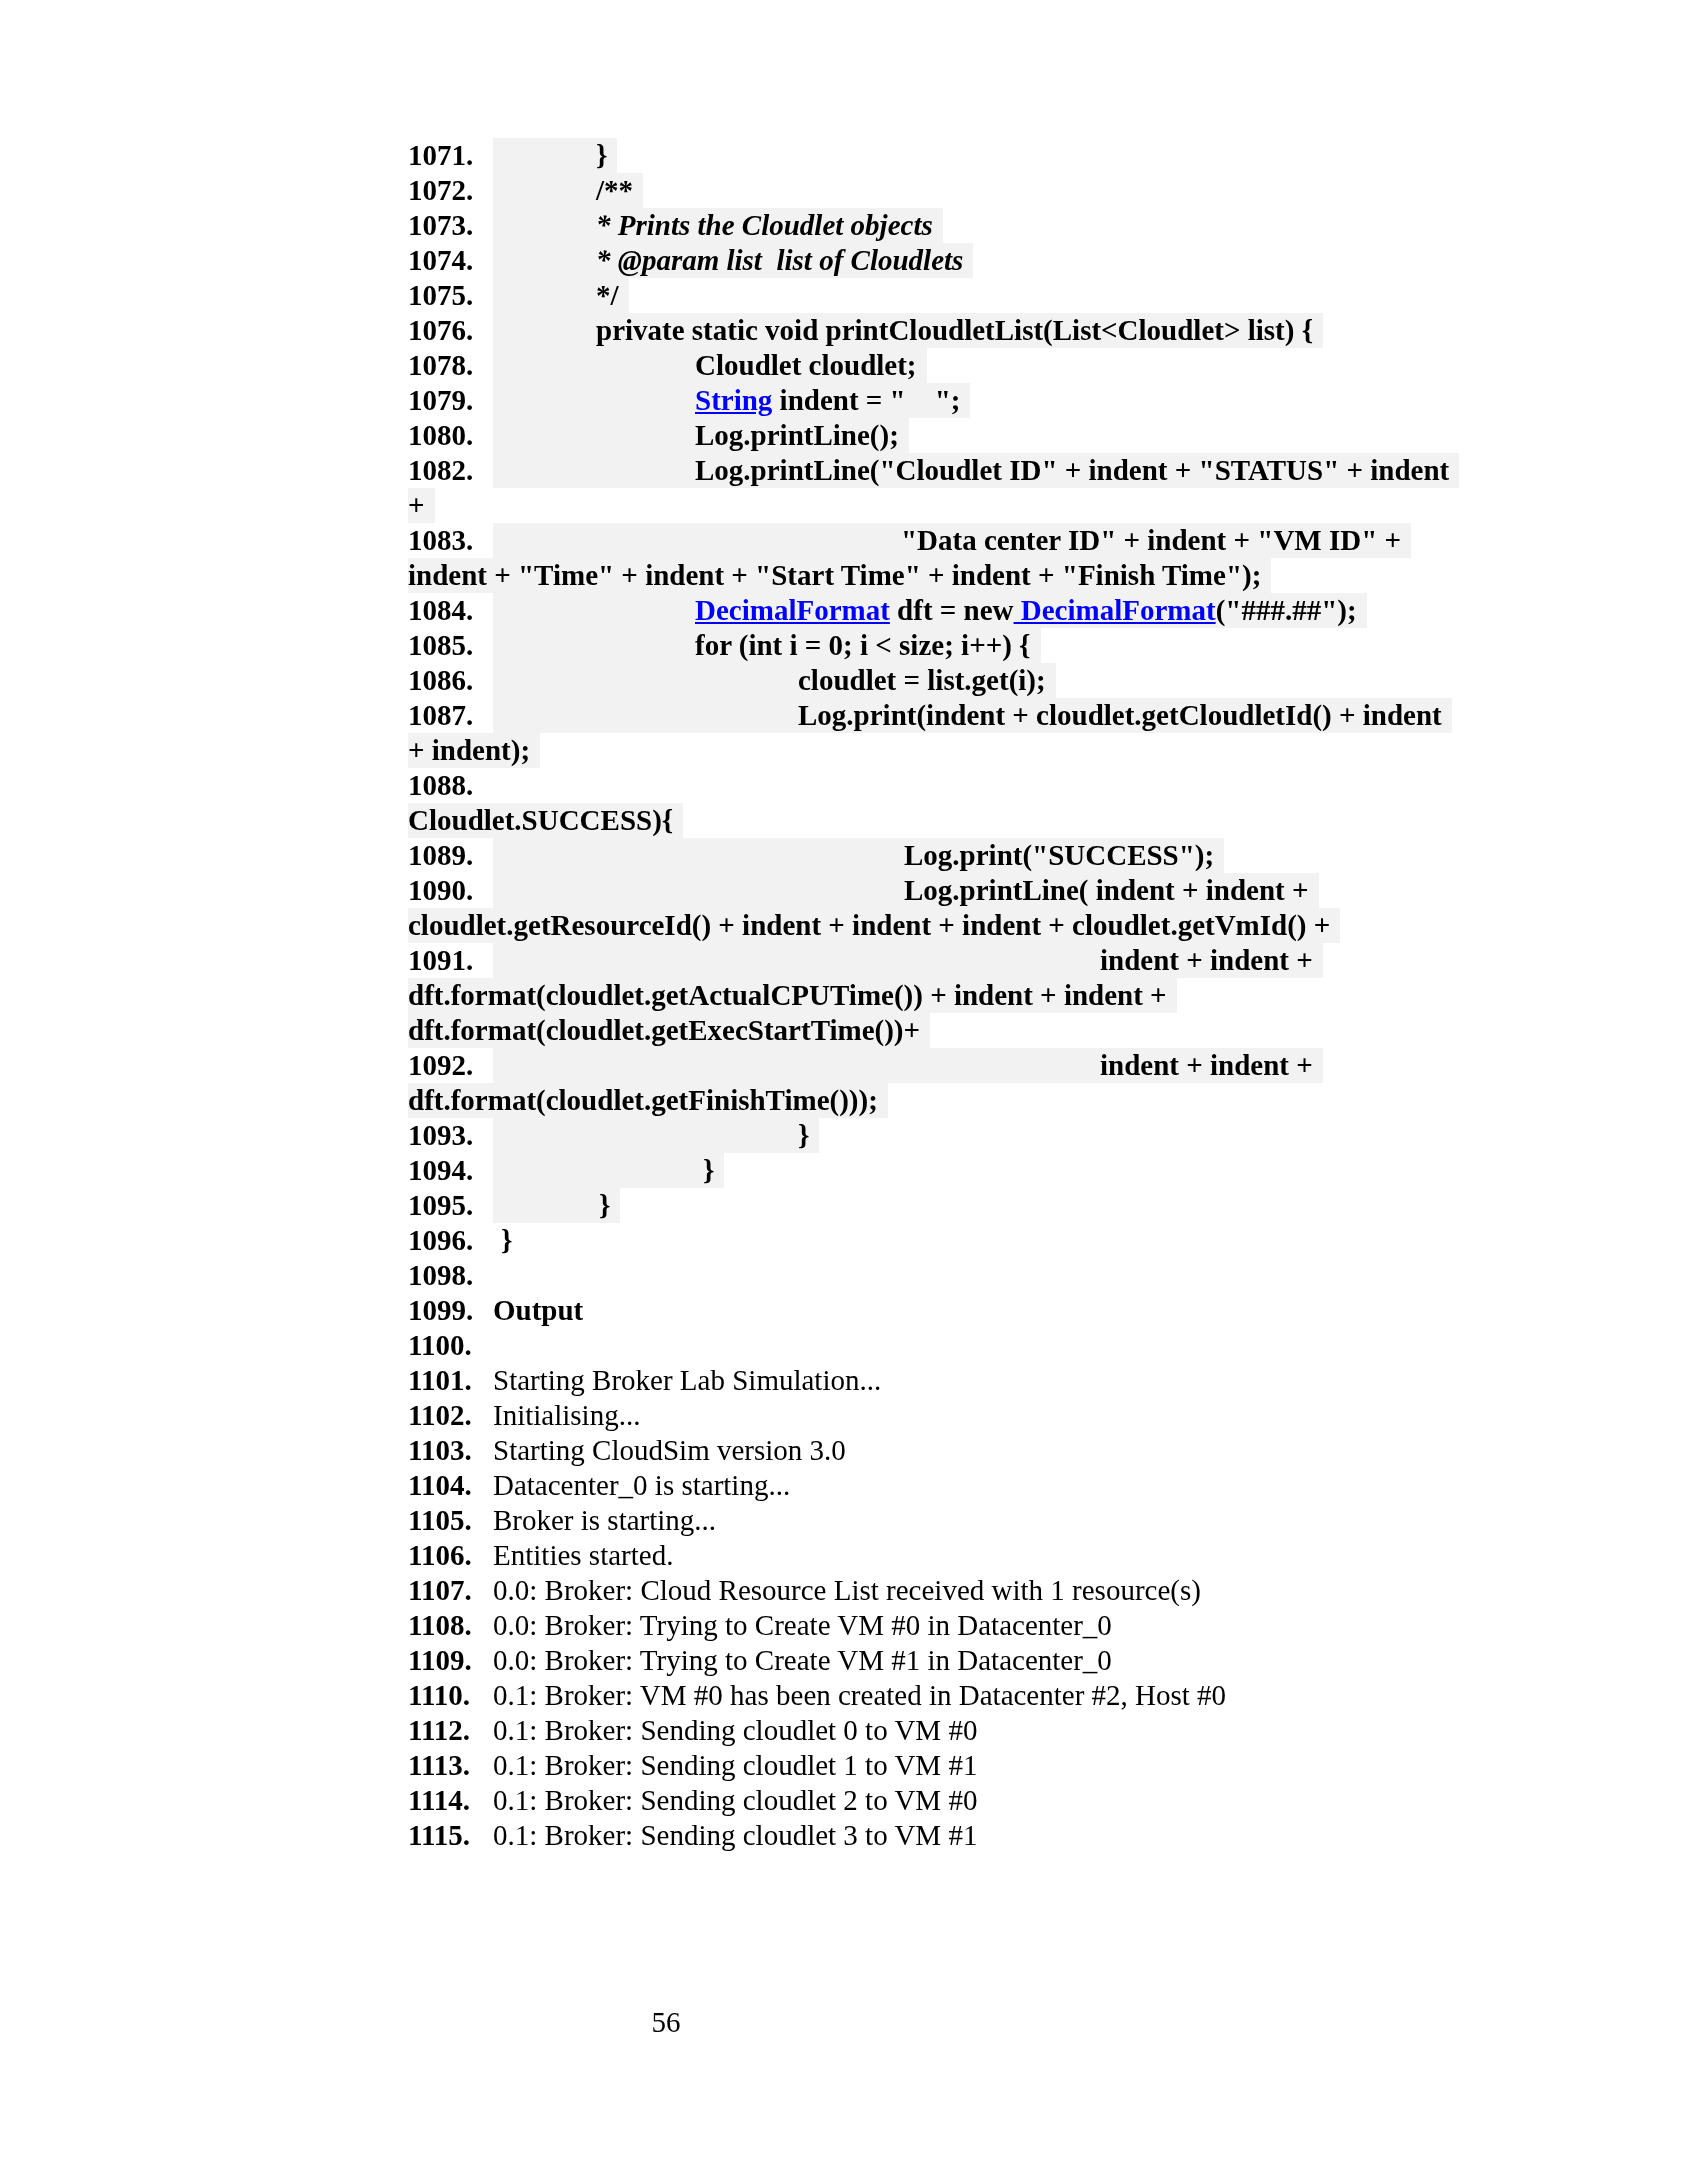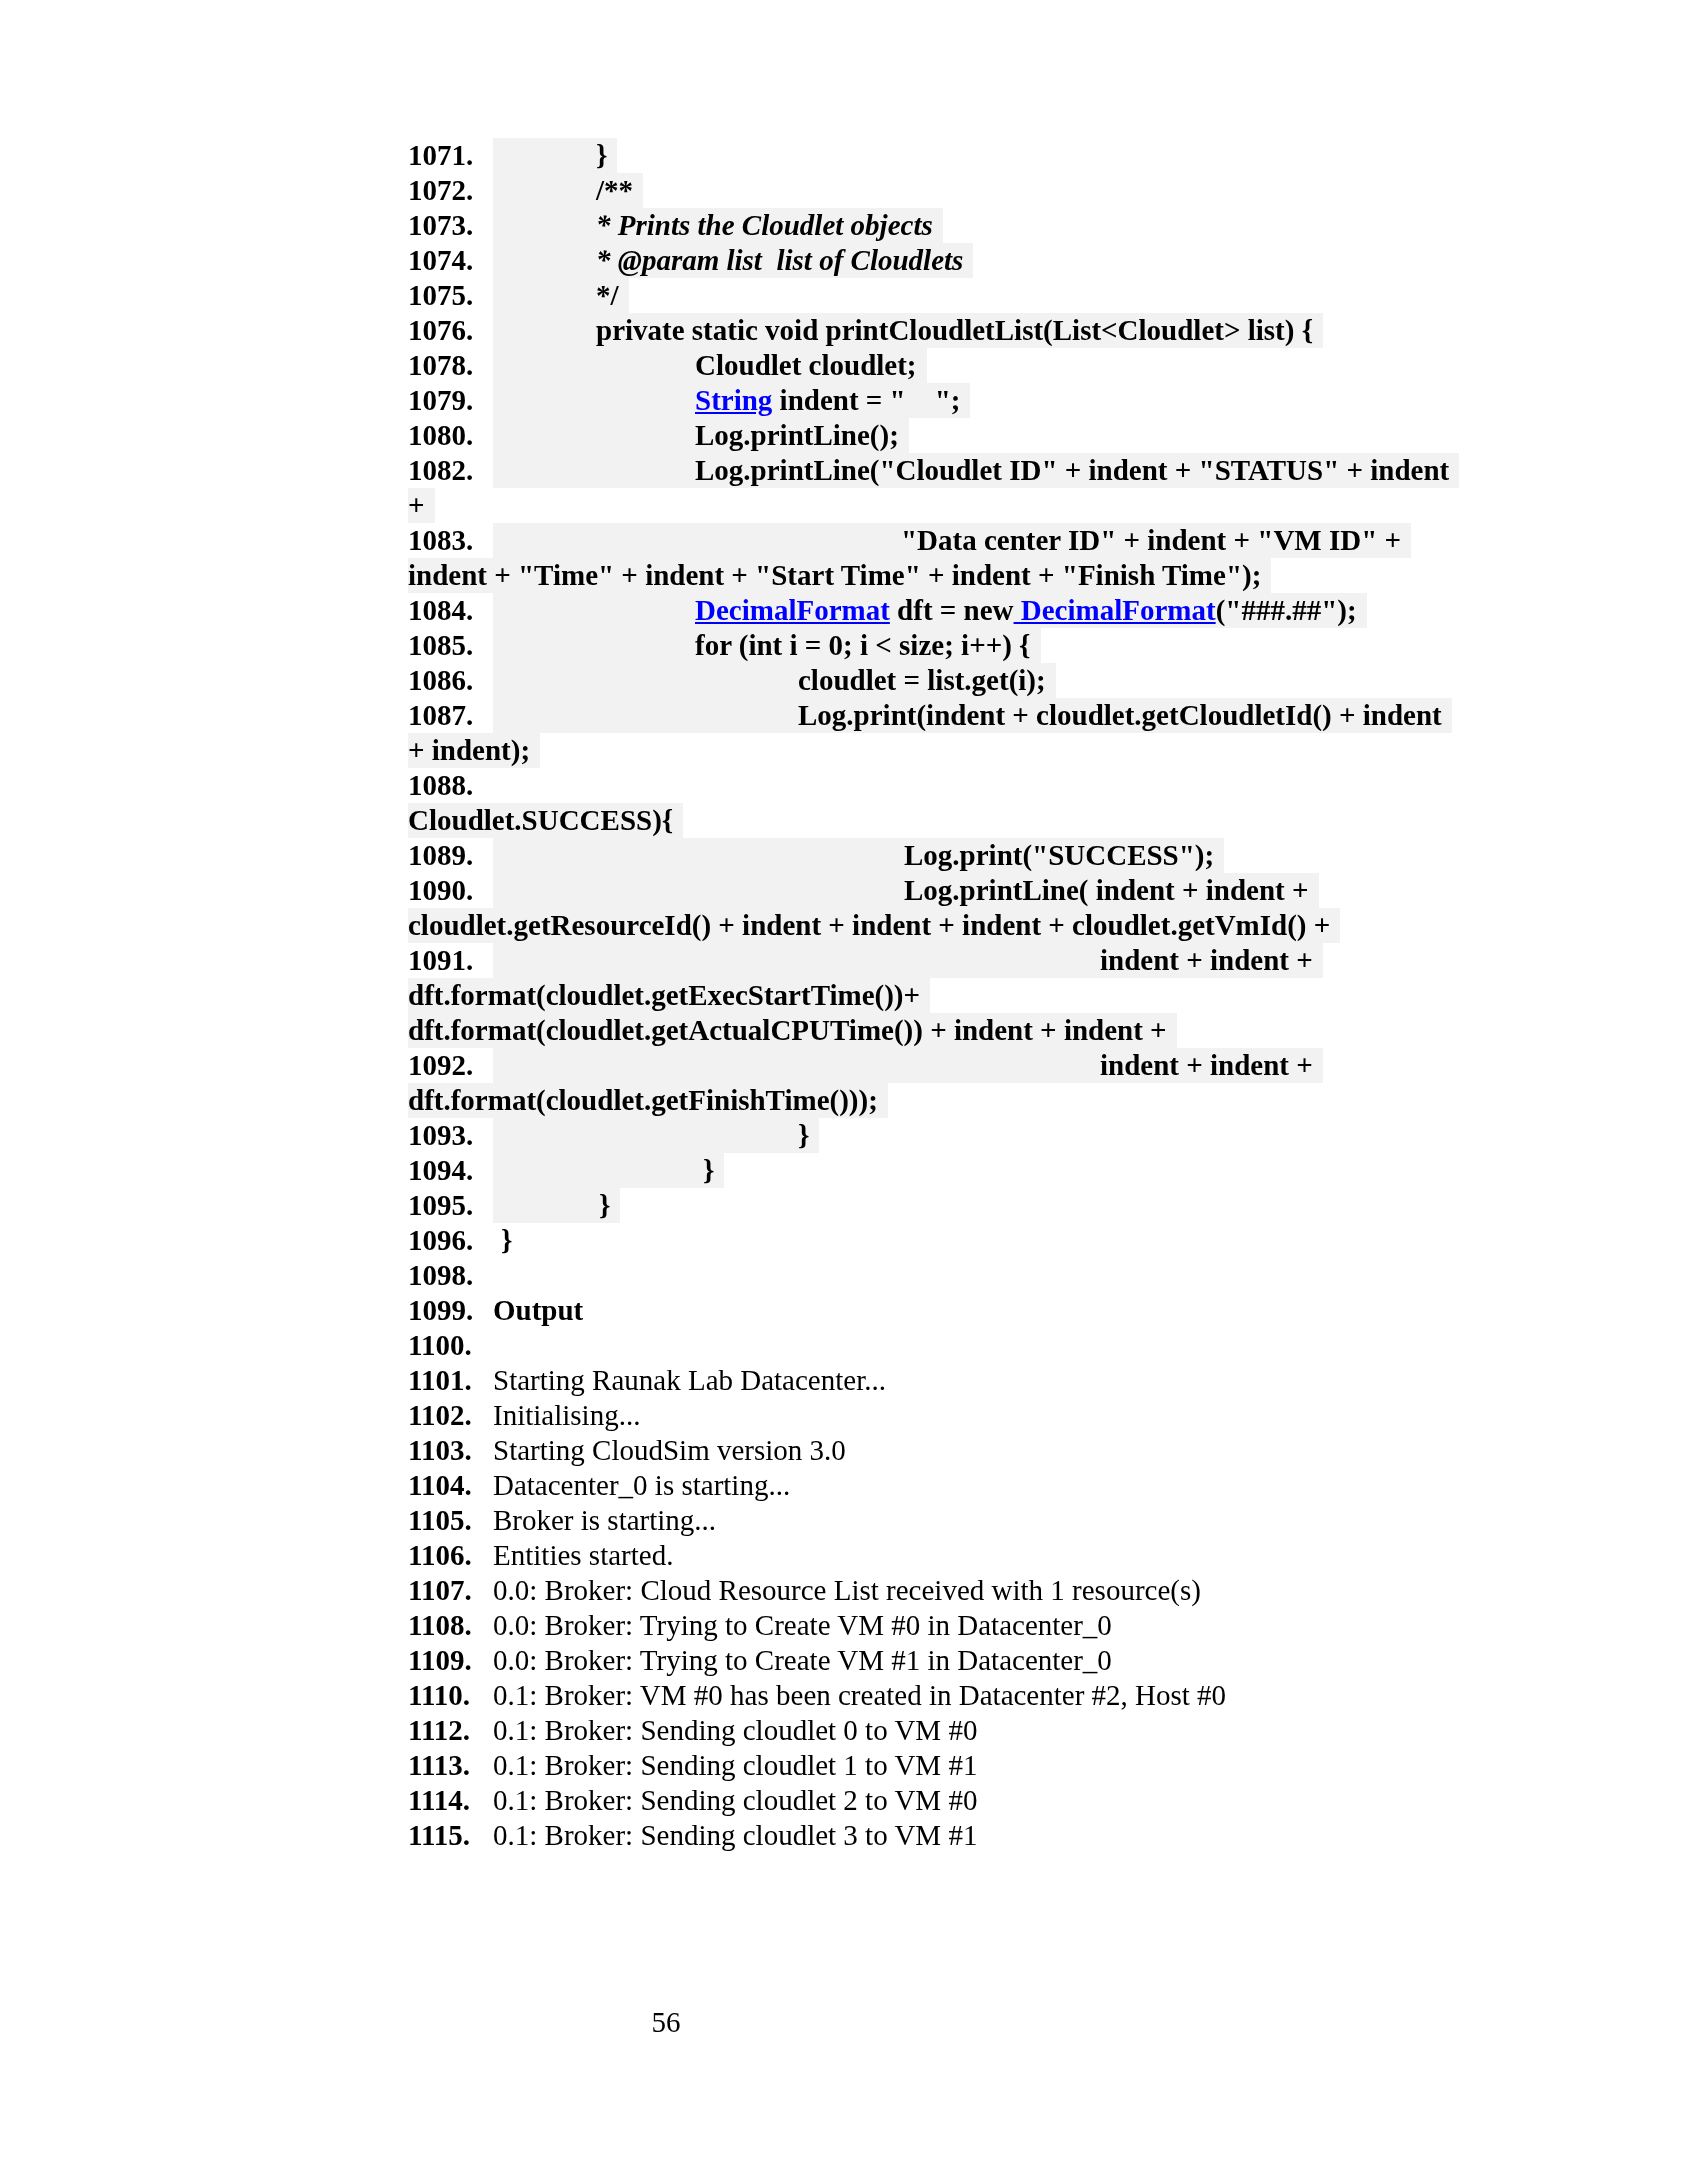--- a/index.html
+++ b/index.html
@@ -45,32 +45,32 @@
       <div class="row"><span class="num">1085.</span><span class="content hl" style="padding-left: 202px;"><span class="seg-code">for (int i = 0; i &lt; size; i++) {</span></span></div>
       <div class="row"><span class="num">1086.</span><span class="content hl" style="padding-left: 305px;"><span class="seg-code">cloudlet = list.get(i);</span></span></div>
       <div class="row"><span class="num">1087.</span><span class="content hl" style="padding-left: 305px;"><span class="seg-code">Log.print(indent + cloudlet.getCloudletId() + indent</span></span></div>
       <div class="row"><span class="content hl" style="padding-left: 0px;"><span class="seg-code">+ indent);</span></span></div>
       <div class="row"><span class="num">1088.</span></div>
       <div class="row"><span class="content hl" style="padding-left: 0px;"><span class="seg-code">Cloudlet.SUCCESS){</span></span></div>
       <div class="row"><span class="num">1089.</span><span class="content hl" style="padding-left: 411px;"><span class="seg-code">Log.print("SUCCESS");</span></span></div>
       <div class="row"><span class="num">1090.</span><span class="content hl" style="padding-left: 411px;"><span class="seg-code">Log.printLine( indent + indent +</span></span></div>
       <div class="row"><span class="content hl" style="padding-left: 0px;"><span class="seg-code">cloudlet.getResourceId() + indent + indent + indent + cloudlet.getVmId() +</span></span></div>
       <div class="row"><span class="num">1091.</span><span class="content hl" style="padding-left: 607px;"><span class="seg-code">indent + indent +</span></span></div>
+      <div class="row"><span class="content hl" style="padding-left: 0px;"><span class="seg-code">dft.format(cloudlet.getActualCPUTime()) + indent + indent +</span></span></div>
       <div class="row"><span class="content hl" style="padding-left: 0px;"><span class="seg-code">dft.format(cloudlet.getExecStartTime())+</span></span></div>
-      <div class="row"><span class="content hl" style="padding-left: 0px;"><span class="seg-code">dft.format(cloudlet.getActualCPUTime()) + indent + indent +</span></span></div>
       <div class="row"><span class="num">1092.</span><span class="content hl" style="padding-left: 607px;"><span class="seg-code">indent + indent +</span></span></div>
       <div class="row"><span class="content hl" style="padding-left: 0px;"><span class="seg-code">dft.format(cloudlet.getFinishTime()));</span></span></div>
       <div class="row"><span class="num">1093.</span><span class="content hl" style="padding-left: 305px;"><span class="seg-code">}</span></span></div>
       <div class="row"><span class="num">1094.</span><span class="content hl" style="padding-left: 210px;"><span class="seg-code">}</span></span></div>
       <div class="row"><span class="num">1095.</span><span class="content hl" style="padding-left: 106px;"><span class="seg-code">}</span></span></div>
       <div class="row"><span class="num">1096.</span><span class="content" style="padding-left: 8px;"><span class="seg-code">}</span></span></div>
       <div class="row"><span class="num">1098.</span></div>
       <div class="row"><span class="num">1099.</span><span class="content" style="padding-left: 0px;"><span class="seg-heading">Output</span></span></div>
       <div class="row"><span class="num">1100.</span></div>
-      <div class="row"><span class="num">1101.</span><span class="content" style="padding-left: 0px;"><span class="seg-plain">Starting Raunak Lab Datacenter...</span></span></div>
+      <div class="row"><span class="num">1101.</span><span class="content" style="padding-left: 0px;"><span class="seg-plain">Starting Broker Lab Simulation...</span></span></div>
       <div class="row"><span class="num">1102.</span><span class="content" style="padding-left: 0px;"><span class="seg-plain">Initialising...</span></span></div>
       <div class="row"><span class="num">1103.</span><span class="content" style="padding-left: 0px;"><span class="seg-plain">Starting CloudSim version 3.0</span></span></div>
       <div class="row"><span class="num">1104.</span><span class="content" style="padding-left: 0px;"><span class="seg-plain">Datacenter_0 is starting...</span></span></div>
       <div class="row"><span class="num">1105.</span><span class="content" style="padding-left: 0px;"><span class="seg-plain">Broker is starting...</span></span></div>
       <div class="row"><span class="num">1106.</span><span class="content" style="padding-left: 0px;"><span class="seg-plain">Entities started.</span></span></div>
       <div class="row"><span class="num">1107.</span><span class="content" style="padding-left: 0px;"><span class="seg-plain">0.0: Broker: Cloud Resource List received with 1 resource(s)</span></span></div>
       <div class="row"><span class="num">1108.</span><span class="content" style="padding-left: 0px;"><span class="seg-plain">0.0: Broker: Trying to Create VM #0 in Datacenter_0</span></span></div>
       <div class="row"><span class="num">1109.</span><span class="content" style="padding-left: 0px;"><span class="seg-plain">0.0: Broker: Trying to Create VM #1 in Datacenter_0</span></span></div>
       <div class="row"><span class="num">1110.</span><span class="content" style="padding-left: 0px;"><span class="seg-plain">0.1: Broker: VM #0 has been created in Datacenter #2, Host #0</span></span></div>
       <div class="row"><span class="num">1112.</span><span class="content" style="padding-left: 0px;"><span class="seg-plain">0.1: Broker: Sending cloudlet 0 to VM #0</span></span></div>

